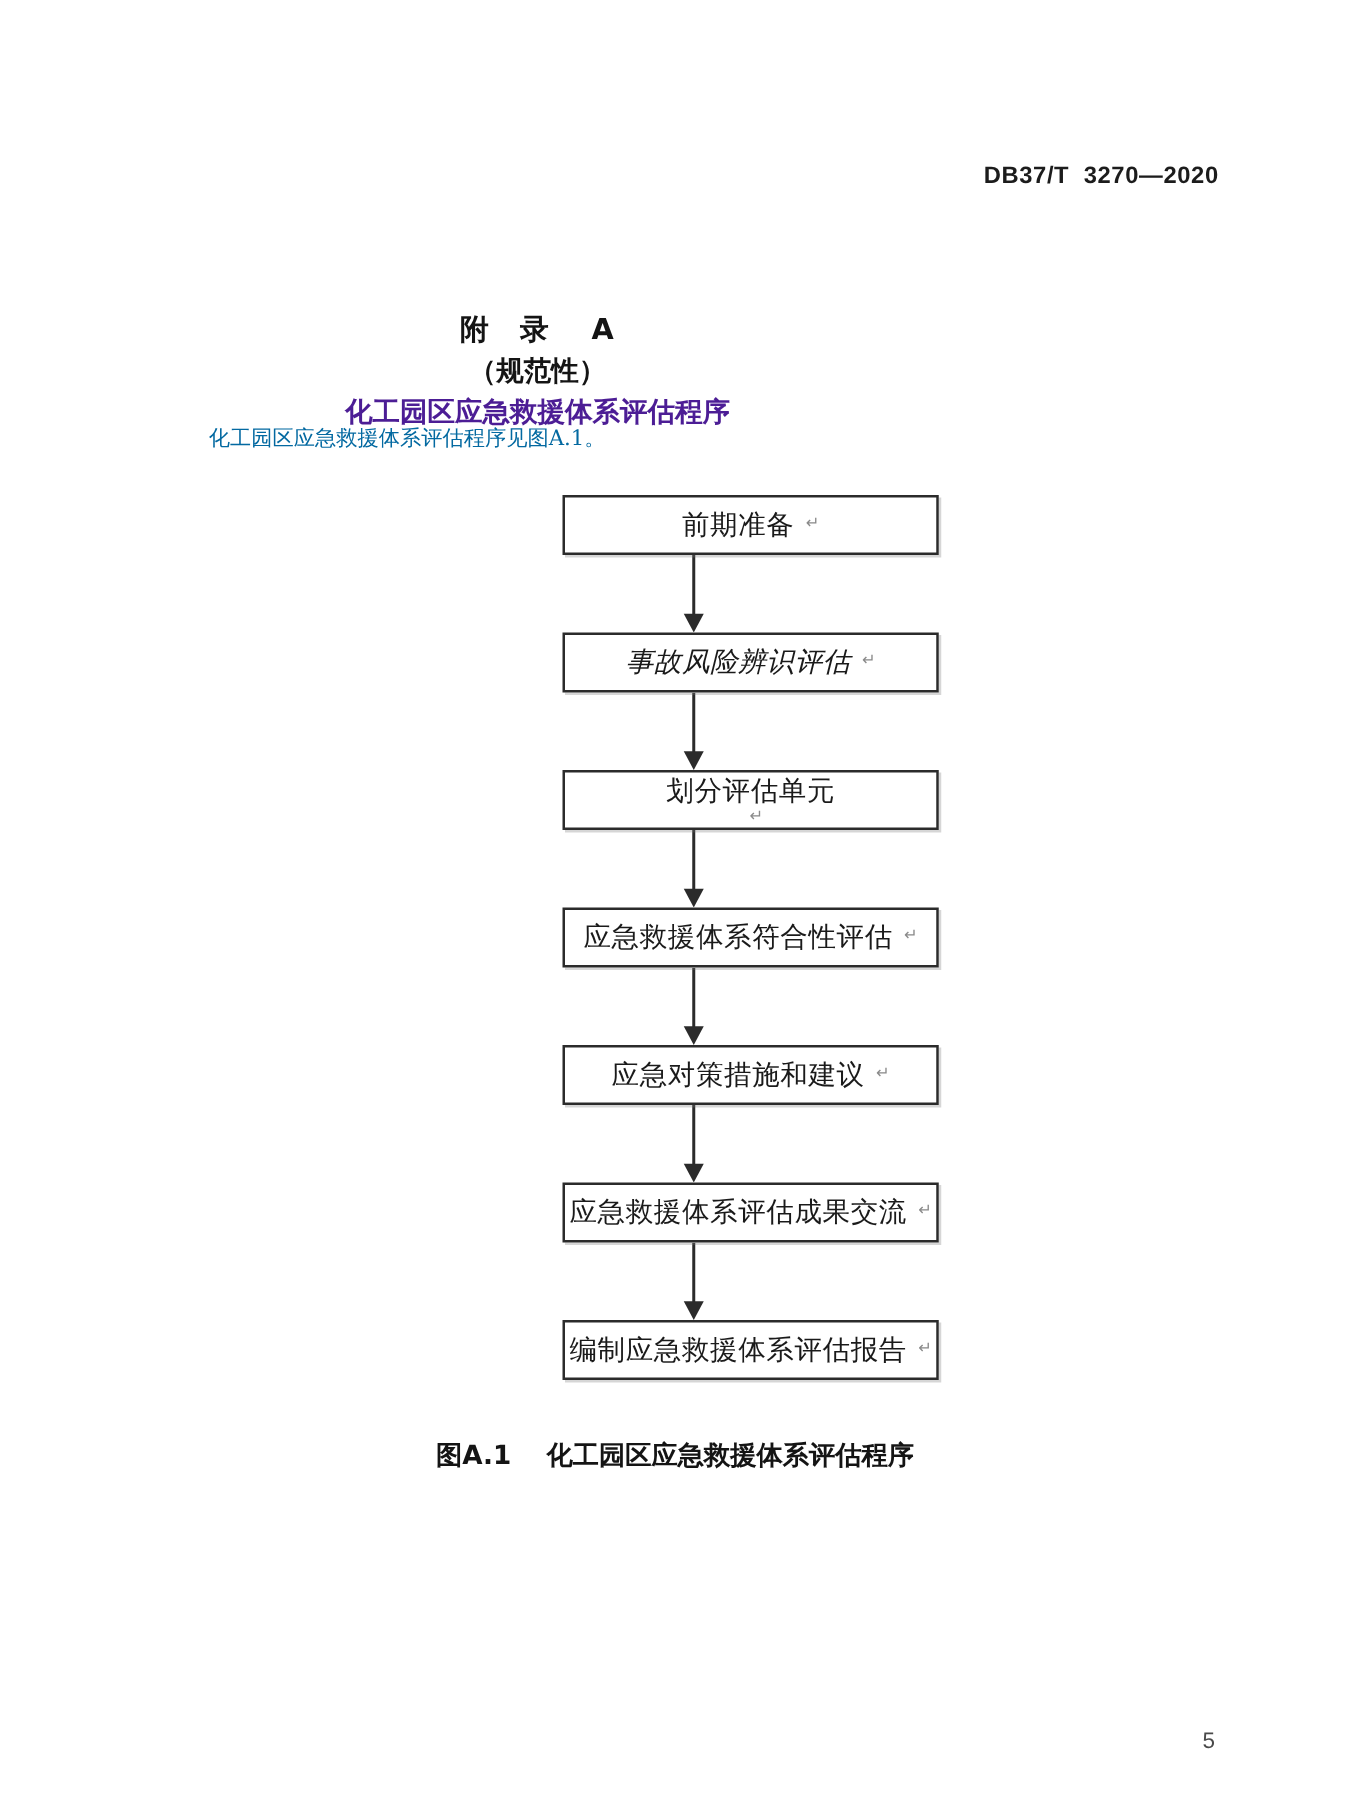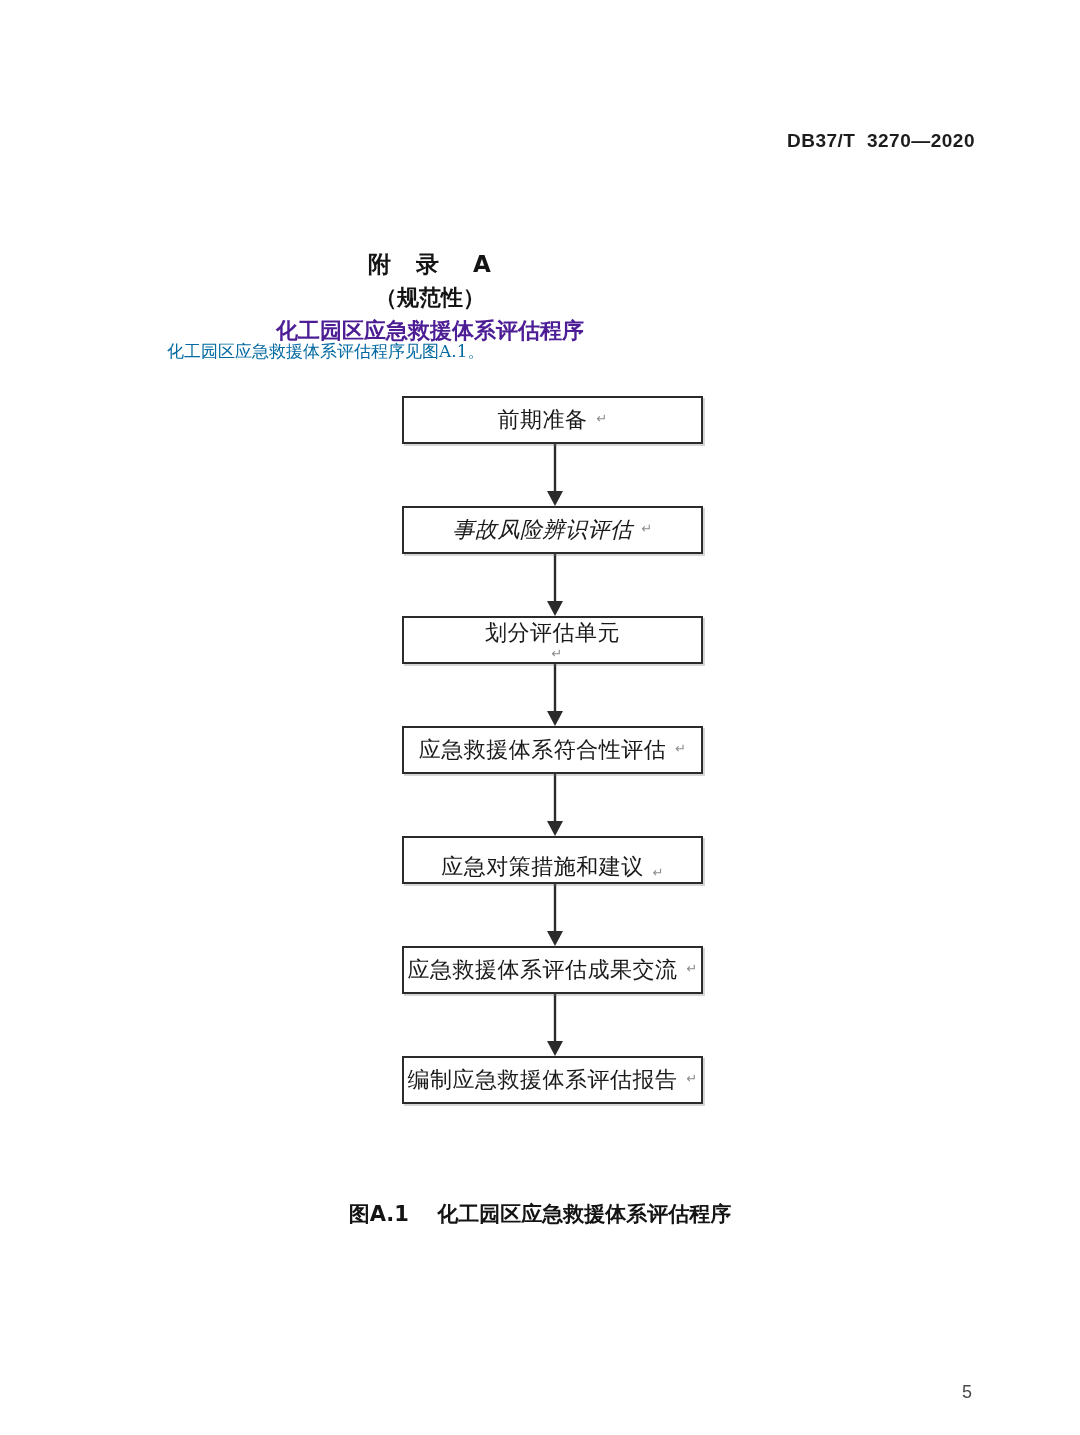--- a/index.html
+++ b/index.html
@@ -76,20 +76,21 @@
 
   
   .flowchart {
     position: absolute;
     top: 396px;
     left: 402px;
     width: 301px;
   }
   .flow-step {
     position: relative;
+    margin-left: 48px;
   }
   .flow-box {
     box-sizing: border-box;
     width: 301px;
     height: 48px;
     border: 2px solid #2b2b2b;
     background: #ffffff;
     display: flex;
     align-items: center;
     justify-content: center;
@@ -113,21 +114,21 @@
   }
   .flow-connector {
     height: 62px;
     width: 301px;
     display: block;
   }
 
   
   .figure-caption {
     position: absolute;
-    top: 1200px;
+    top: 1150px;
     left: 0;
     width: 1080px;
     text-align: center;
     font-family: "DejaVu Sans", sans-serif;
     font-size: 21px;
     font-weight: bold;
     color: #141414;
     white-space: pre;
   }
 
@@ -189,21 +190,21 @@
       <div class="flow-box" style="border-color: rgb(43, 43, 43); background: rgb(255, 255, 255);">
         <span class="flow-label">应急救援体系符合性评估</span>
         <span class="flow-return">↵</span>
       </div>
     </div>
     <svg class="flow-connector" width="301" height="62" viewBox="0 0 301 62">
       <line x1="153" y1="0" x2="153" y2="50" stroke="#2b2b2b" stroke-width="2.4"></line>
       <polygon points="145,47 161,47 153,62" fill="#2b2b2b"></polygon>
     </svg>
     <div class="flow-step">
-      <div class="flow-box" style="border-color: rgb(43, 43, 43); background: rgb(255, 255, 255); align-items: flex-end;">
+      <div class="flow-box" style="border-color: rgb(43, 43, 43); background: rgb(255, 255, 255);">
         <span class="flow-label">应急对策措施和建议</span>
         <span class="flow-return">↵</span>
       </div>
     </div>
     <svg class="flow-connector" width="301" height="62" viewBox="0 0 301 62">
       <line x1="153" y1="0" x2="153" y2="50" stroke="#2b2b2b" stroke-width="2.4"></line>
       <polygon points="145,47 161,47 153,62" fill="#2b2b2b"></polygon>
     </svg>
     <div class="flow-step">
       <div class="flow-box" style="border-color: rgb(43, 43, 43); background: rgb(255, 255, 255);">

